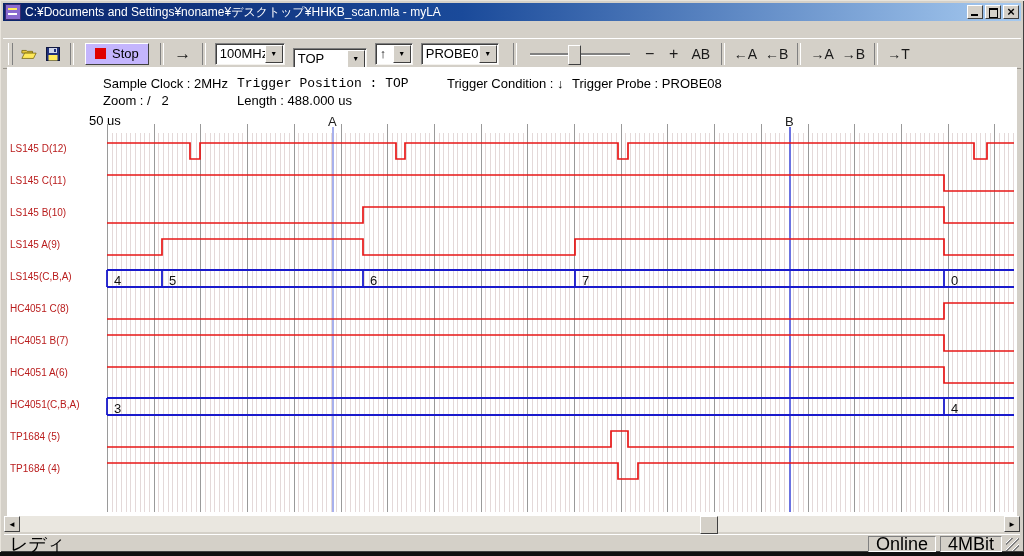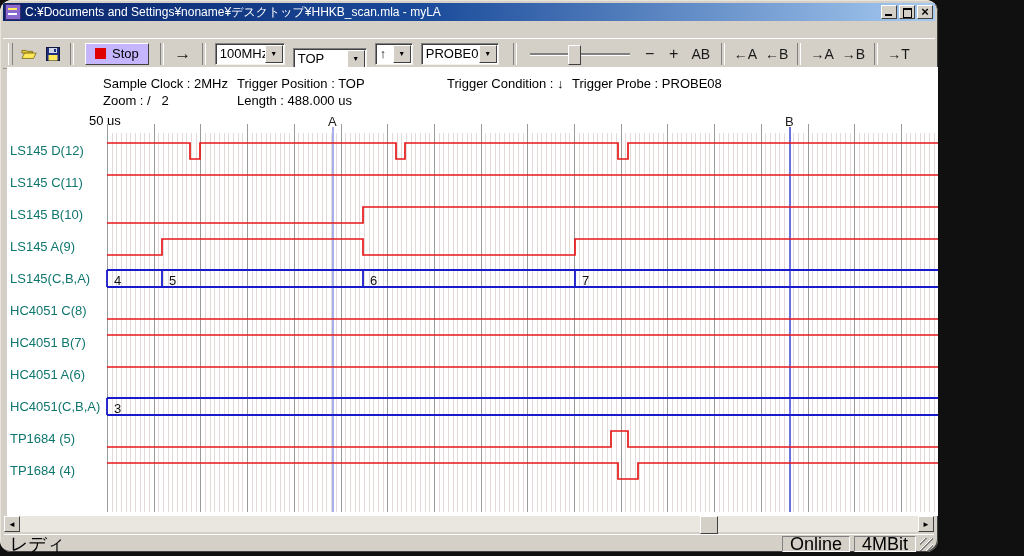--- a/index.html
+++ b/index.html
@@ -1,18 +1,18 @@
 <!DOCTYPE html>
 <html><head>
 <meta charset="utf-8">
 <style>
   html,body{margin:0;padding:0;}
   body{width:1024px;height:556px;background:#101010;font-family:"Liberation Sans","DejaVu Sans",sans-serif;}
-  #screen{position:relative;width:938px;height:552px;background:#d4d0c8;overflow:hidden;
-          box-shadow:inset 1px 1px 0 #e8e4dc, inset -1px -1px 0 #404040;border-radius:12px;}
+  #screen{position:relative;width:1024px;height:552px;background:#d4d0c8;overflow:hidden;
+          box-shadow:inset 1px 1px 0 #e8e4dc, inset -1px -1px 0 #404040;}
   
   .titlebar{position:absolute;top:3px;left:3px;right:3px;height:18px;
             background:linear-gradient(90deg,#0a246a,#1a4a9a 45%,#a6caf0);
             display:flex;align-items:center;padding:0 2px;}
   .titlebar .title-text{color:#fff;font-size:12px;margin-left:4px;white-space:nowrap;overflow:hidden;flex:1;}
   .app-icon{width:14px;height:14px;display:inline-block;background:#8a6ad0;border:1px solid #3a2a70;position:relative;}
   .app-icon:before{content:"";position:absolute;left:2px;top:3px;width:9px;height:2px;background:#ffe95a;}
   .app-icon:after{content:"";position:absolute;left:2px;top:8px;width:9px;height:2px;background:#fff;}
   .win-btn{width:16px;height:14px;background:#d4d0c8;border:1px solid;border-color:#fff #404040 #404040 #fff;
            margin-left:2px;position:relative;padding:0;display:inline-block;}
@@ -39,21 +39,21 @@
   .combo .drop{width:16px;height:16px;background:#d4d0c8;border:1px solid;border-color:#fff #404040 #404040 #fff;
                display:flex;align-items:center;justify-content:center;font-size:7px;margin-right:1px;}
   .tb-slider{width:100px;height:22px;position:relative;margin:0 8px;}
   .tb-slider .track{position:absolute;left:0;right:0;top:10px;height:2px;background:#808080;box-shadow:0 1px 0 #fff;}
   .tb-slider .thumb{position:absolute;left:38px;top:2px;width:11px;height:18px;background:#d4d0c8;
                     border:1px solid;border-color:#fff #404040 #404040 #fff;}
   
   .client{position:absolute;top:67px;left:7px;width:1010px;height:449px;background:#fff;}
   .overlay-txt{position:absolute;font-size:13px;color:#000;white-space:pre;}
   #wave-svg{position:absolute;left:0;top:0;pointer-events:none;}
-  .sig-label{position:absolute;left:10px;font-size:13px;color:#0f766e;white-space:pre;}
+  .sig-label{position:absolute;left:10px;font-size:10px;color:#b91c1c;white-space:pre;}
   .marker-label{position:absolute;top:114px;font-size:13px;color:#202020;}
   svg text{font-family:"Liberation Sans","DejaVu Sans",sans-serif;}
   
   .hscroll{position:absolute;top:516px;left:4px;right:4px;height:16px;background:#eae7e0;}
   .sb-btn{position:absolute;top:0;width:16px;height:16px;background:#d4d0c8;border:1px solid;
           border-color:#fff #404040 #404040 #fff;display:flex;align-items:center;justify-content:center;
           font-size:8px;color:#000;padding:0;}
   .sb-left{left:0;} .sb-right{right:0;}
   .sb-thumb{position:absolute;top:0;left:696px;width:16px;height:16px;background:#d4d0c8;
             border:1px solid;border-color:#fff #404040 #404040 #fff;}
@@ -134,21 +134,21 @@
     <span class="tsep"></span>
     <button class="tbtn">→A</button>
     <button class="tbtn">→B</button>
     <span class="tsep"></span>
     <button class="tbtn">→T</button>
   </div>
 
   <div class="client"></div>
 
   <div class="overlay-txt" style="left:103px;top:76px;">Sample Clock : 2MHz</div>
-  <div class="overlay-txt" style="left:237px;top:76px;">Trigger Position : TOP</div>
+  <div class="overlay-txt" style="left:237px;top:76px;font-family:Liberation Mono, monospace;">Trigger Position : TOP</div>
   <div class="overlay-txt" style="left:447px;top:76px;">Trigger Condition : ↓</div>
   <div class="overlay-txt" style="left:572px;top:76px;">Trigger Probe : PROBE08</div>
   <div class="overlay-txt" style="left:103px;top:93px;">Zoom : /   2</div>
   <div class="overlay-txt" style="left:237px;top:93px;">Length : 488.000 us</div>
   <div class="overlay-txt" style="left:89px;top:113px;">50 us</div>
 
   <div id="signal-labels">
       <div class="sig-label" style="top: 143px;">LS145 D(12)</div>
       <div class="sig-label" style="top: 175px;">LS145 C(11)</div>
       <div class="sig-label" style="top: 207px;">LS145 B(10)</div>

